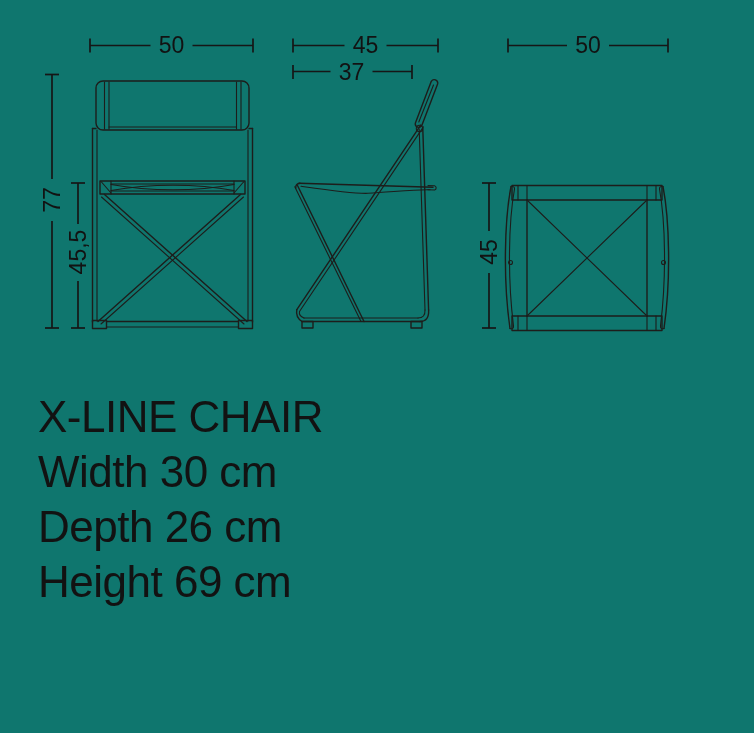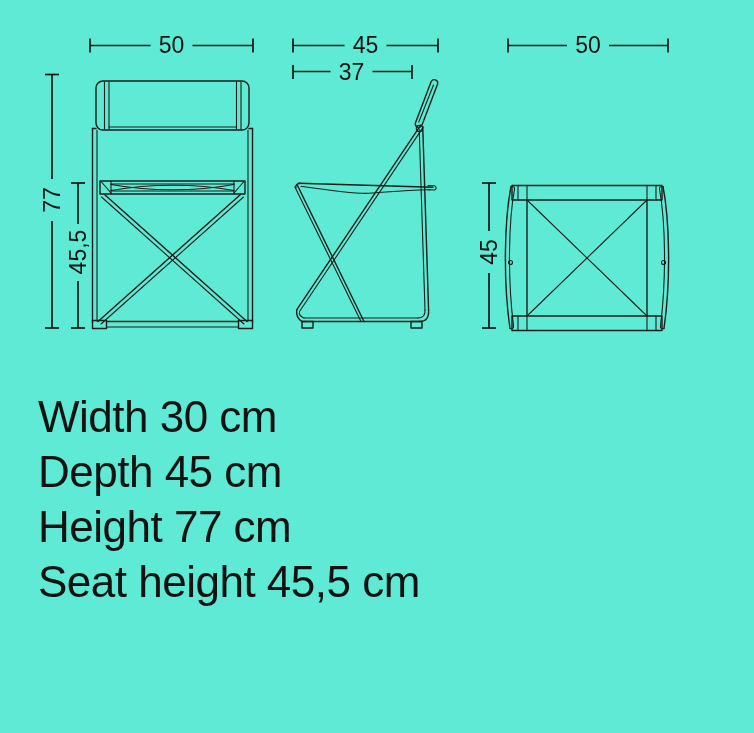--- a/index.html
+++ b/index.html
@@ -1,19 +1,19 @@
 <!DOCTYPE html>
 <html><head>
 <meta charset="utf-8">
 <style>
   html,body{margin:0;padding:0;background:#ffffff;}
   #stage{
     position:relative;
     width:754px;height:733px;
-    background:#5eead4;
+    background:#0f766e;
     font-family:"Liberation Sans","DejaVu Sans",sans-serif;
     overflow:hidden;
   }
   #drawing{position:absolute;top:0;left:0;}
   .outline{fill:none;stroke:#1d1d1b;stroke-width:1.4;stroke-linecap:round;stroke-linejoin:round;}
   .thin{fill:none;stroke:#1d1d1b;stroke-width:1.1;stroke-linecap:round;stroke-linejoin:round;}
   .dimline{fill:none;stroke:#161616;stroke-width:1.7;stroke-linecap:butt;}
   .dimtext{
     font-family:"Liberation Sans","DejaVu Sans",sans-serif;
     font-size:23px;fill:#121212;letter-spacing:0px;
@@ -183,19 +183,19 @@
       <circle class="thin" cx="510.5" cy="262.5" r="2"></circle>
       <path class="outline" d="M 663,186.5 C 669.5,220 671,280 664,328.5"></path>
       <path class="thin" d="M 659.5,189 C 665.5,222 666.5,278 660.5,326"></path>
       <path class="thin" d="M 663,186.5 Q 659.2,186 659.5,189"></path>
       <path class="thin" d="M 664,328.5 Q 660.2,329.5 660.5,326"></path>
       <circle class="thin" cx="663.5" cy="262.5" r="2"></circle>
     </g>
   </svg>
 
   <div id="spec-block">
+    <div class="spec-line">X-LINE CHAIR</div>
     <div class="spec-line">Width 30 cm</div>
-    <div class="spec-line">Depth 45 cm</div>
-    <div class="spec-line">Height 77 cm</div>
-    <div class="spec-line">Seat height 45,5 cm</div>
+    <div class="spec-line">Depth 26 cm</div>
+    <div class="spec-line">Height 69 cm</div>
   </div>
 
 </div>
 
 </body></html>

